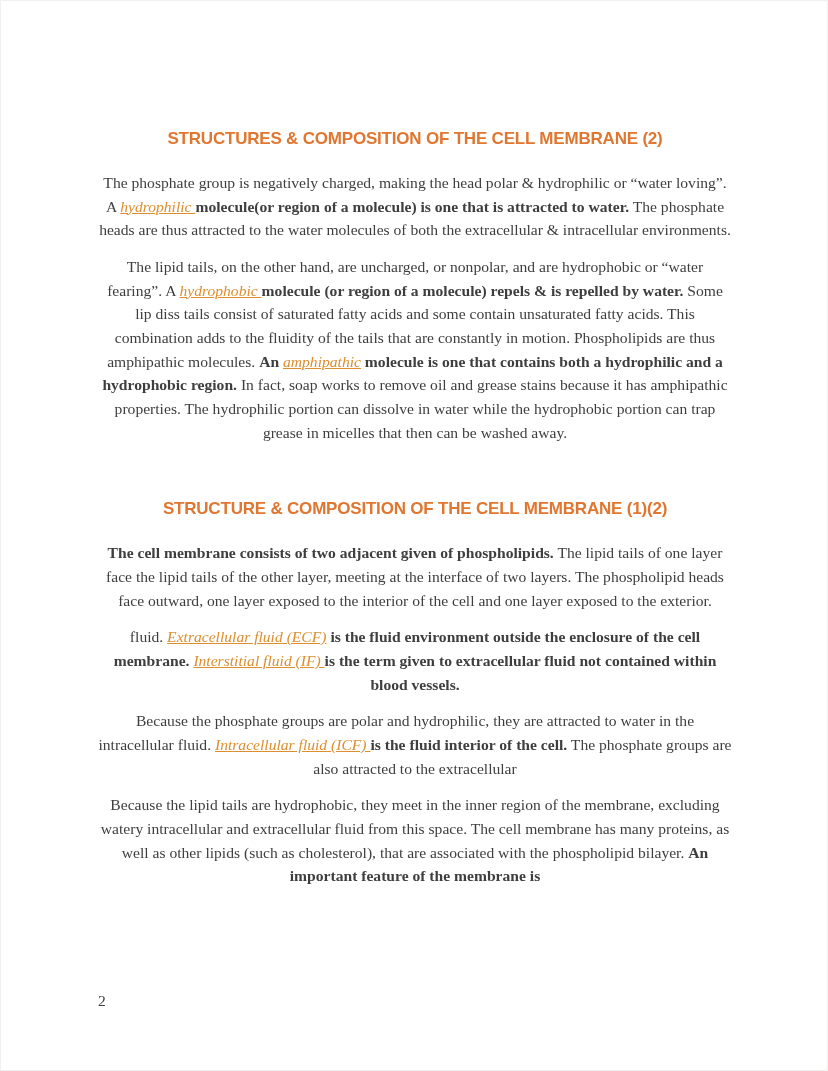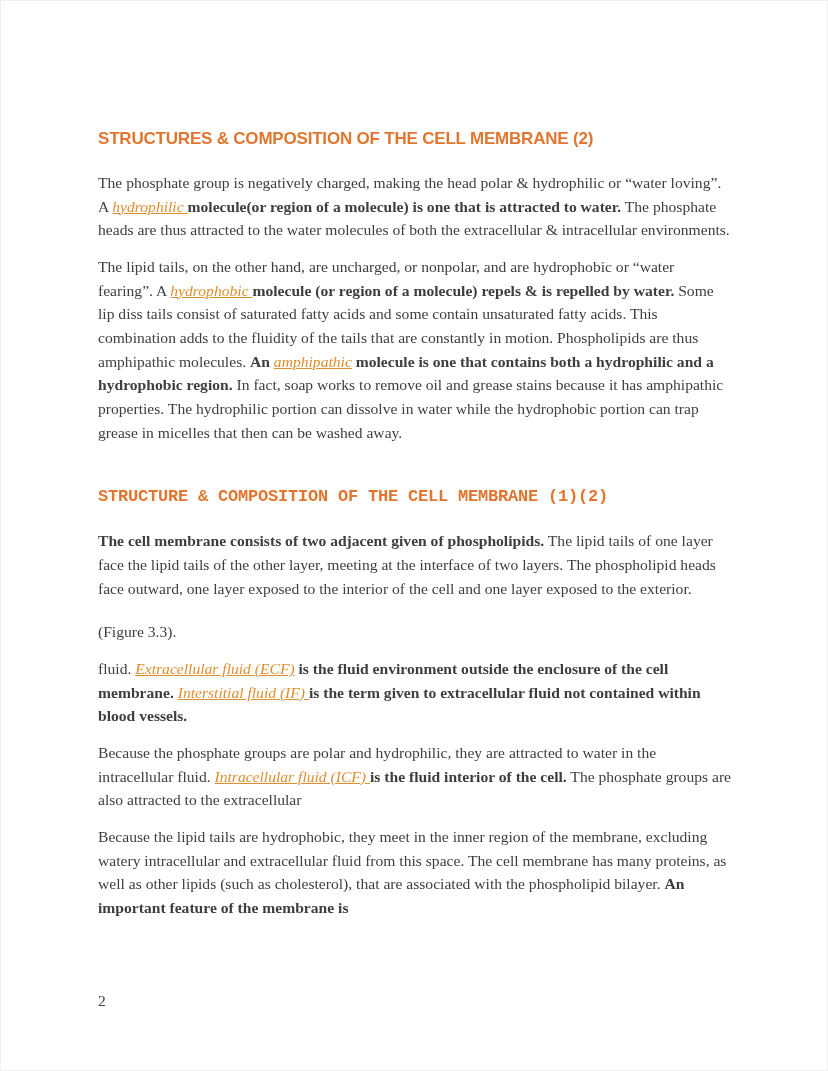--- a/index.html
+++ b/index.html
@@ -12,41 +12,42 @@
     height: 1071px;
     position: relative;
     overflow: hidden;
     font-family: "Liberation Serif", serif;
   }
   .page {
     position: absolute;
     inset: 0;
     background: #ffffff;
     box-shadow: inset 0 0 0 1px #f0f0ef;
+    text-align: center;
   }
   .content {
     position: absolute;
     top: 126px;
     left: 98px;
     width: 634px;
     color: var(--body-color, #3e3e3e);
     font-size: 15.6px;
     line-height: 1.52;
   }
   .heading {
     font-family: "Liberation Sans", sans-serif;
     font-weight: 700;
     font-size: 17px;
     letter-spacing: -0.2px;
     color: var(--accent, #e0762f);
     margin: 0 0 19px 0;
     transform-origin: left center;
   }
   .heading + .para { margin-top: 12px; }
-  .heading.not-first { margin-top: 40px; font-family: Liberation Mono, monospace; }
+  .heading.not-first { margin-top: 52px; }
   .para {
     margin: 0 0 13px 0;
   }
   .run.normal { font-weight: 400; }
   .run.bold { font-weight: 700; }
   .run.link {
     color: var(--link-color, #dd8e2f);
     font-style: italic;
     text-decoration: underline;
     cursor: pointer;
@@ -64,19 +65,18 @@
 </head>
 <body style="background: rgb(255, 255, 255);">
 
 <div class="page">
   <div class="content">
       <h2 class="heading">STRUCTURES &amp; COMPOSITION OF THE CELL MEMBRANE (2)</h2>
       <p class="para"><span class="run normal">The phosphate group is negatively charged, making the head polar &amp; hydrophilic or “water loving”. A </span><a class="run link">hydrophilic </a><span class="run bold">molecule(or region of a molecule) is one that is attracted to water.</span><span class="run normal"> The phosphate heads are thus attracted to the water molecules of both the extracellular &amp; intracellular environments.</span></p>
       <p class="para"><span class="run normal">The lipid tails, on the other hand, are uncharged, or nonpolar, and are hydrophobic or “water fearing”. A </span><a class="run link">hydrophobic </a><span class="run bold"> molecule (or region of a molecule) repels &amp; is repelled by water.</span><span class="run normal"> Some lip diss tails consist of saturated fatty acids and some contain unsaturated fatty acids. This combination adds to the fluidity of the tails that are constantly in motion. Phospholipids are thus amphipathic molecules. </span><span class="run bold">An </span><a class="run link">amphipathic</a><span class="run bold"> molecule is one that contains both a hydrophilic and a hydrophobic region.</span><span class="run normal"> In fact, soap works to remove oil and grease stains because it has amphipathic properties. The hydrophilic portion can dissolve in water while the hydrophobic portion can trap grease in micelles that then can be washed away.</span></p>
       <h2 class="heading not-first">STRUCTURE &amp; COMPOSITION OF THE CELL MEMBRANE (1)(2)</h2>
       <p class="para"><span class="run bold">The cell membrane consists of two adjacent given of phospholipids.</span><span class="run normal"> The lipid tails of one layer face the lipid tails of the other layer, meeting at the interface of two layers. The phospholipid heads face outward, one layer exposed to the interior of the cell and one layer exposed to the exterior.</span></p>
-      <p class="para figure-para"><span class="run normal">(Figure 3.3).</span></p>
       <p class="para"><span class="run normal">fluid. </span><a class="run link">Extracellular fluid (ECF)</a><span class="run bold"> is the fluid environment outside the enclosure of the cell membrane. </span><a class="run link">Interstitial fluid (IF) </a><span class="run bold">is the term given to extracellular fluid not contained within blood vessels.</span></p>
       <p class="para"><span class="run normal">Because the phosphate groups are polar and hydrophilic, they are attracted to water in the intracellular fluid. </span><a class="run link">Intracellular fluid (ICF) </a><span class="run bold">is the fluid interior of the cell.</span><span class="run normal"> The phosphate groups are also attracted to the extracellular</span></p>
       <p class="para"><span class="run normal">Because the lipid tails are hydrophobic, they meet in the inner region of the membrane, excluding watery intracellular and extracellular fluid from this space. The cell membrane has many proteins, as well as other lipids (such as cholesterol), that are associated with the phospholipid bilayer. </span><span class="run bold">An important feature of the membrane is</span></p>
     </div>
   <div class="footer-pagenum">2</div>
 </div>
 
 </body></html>

